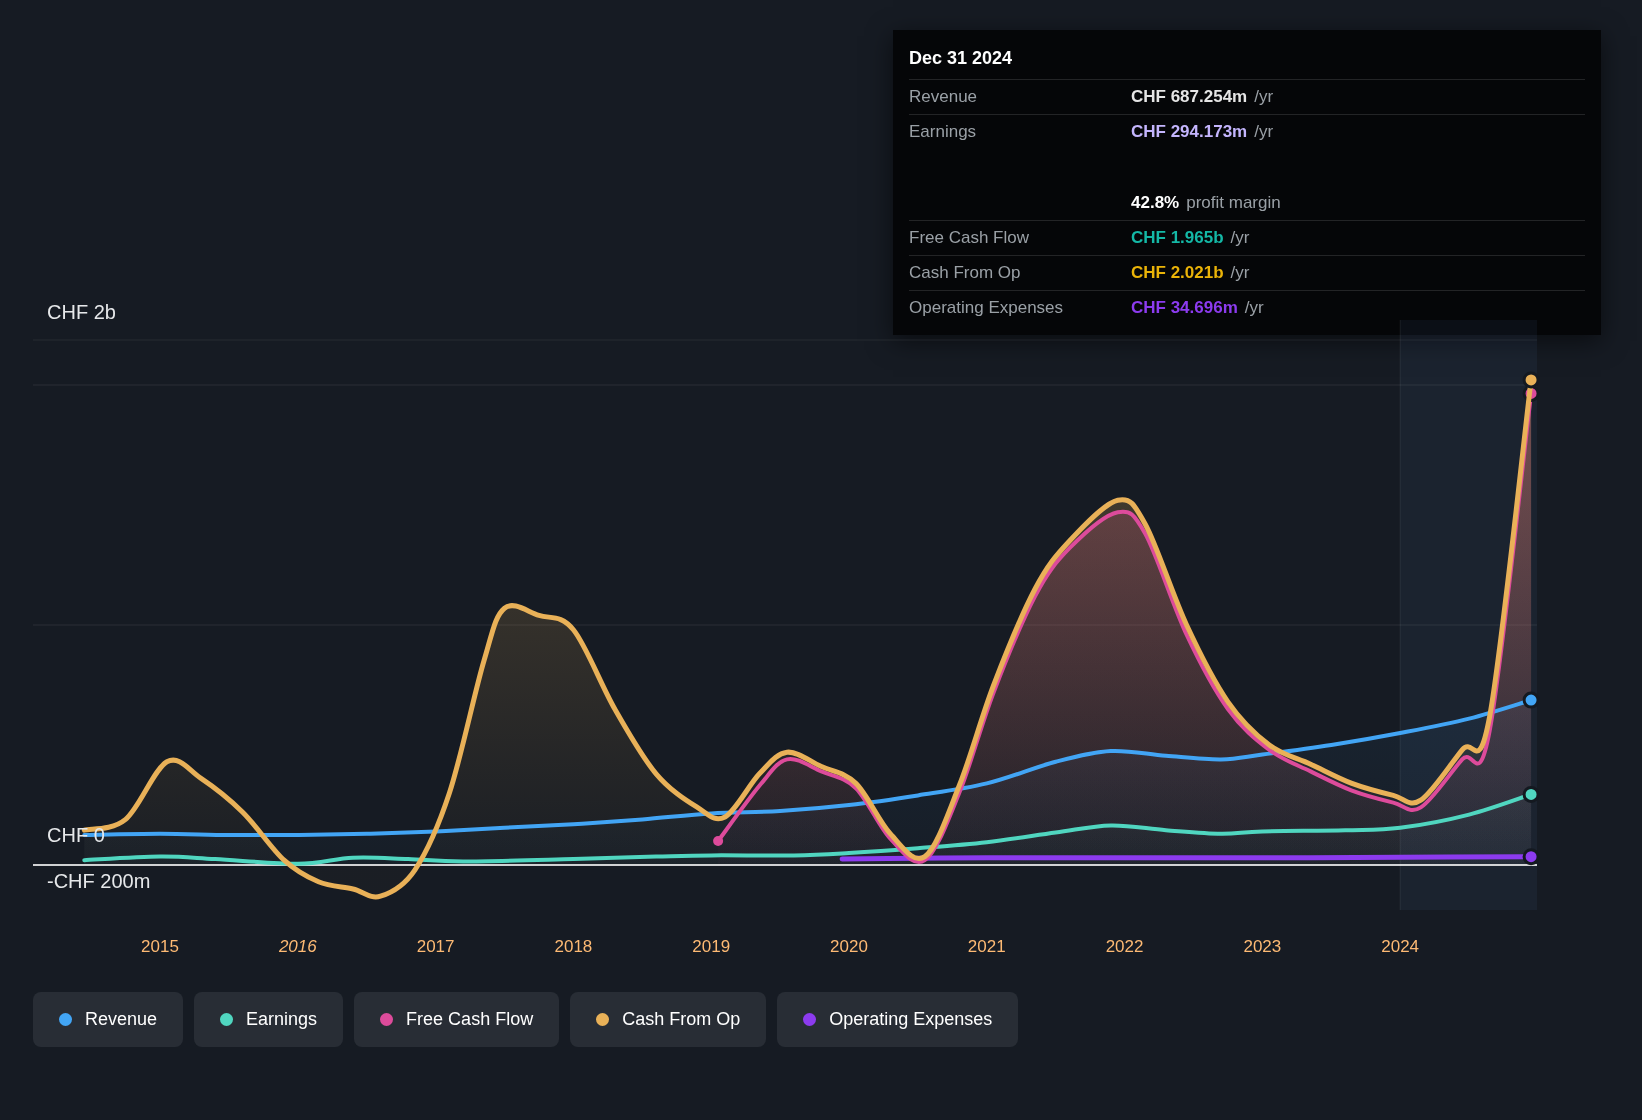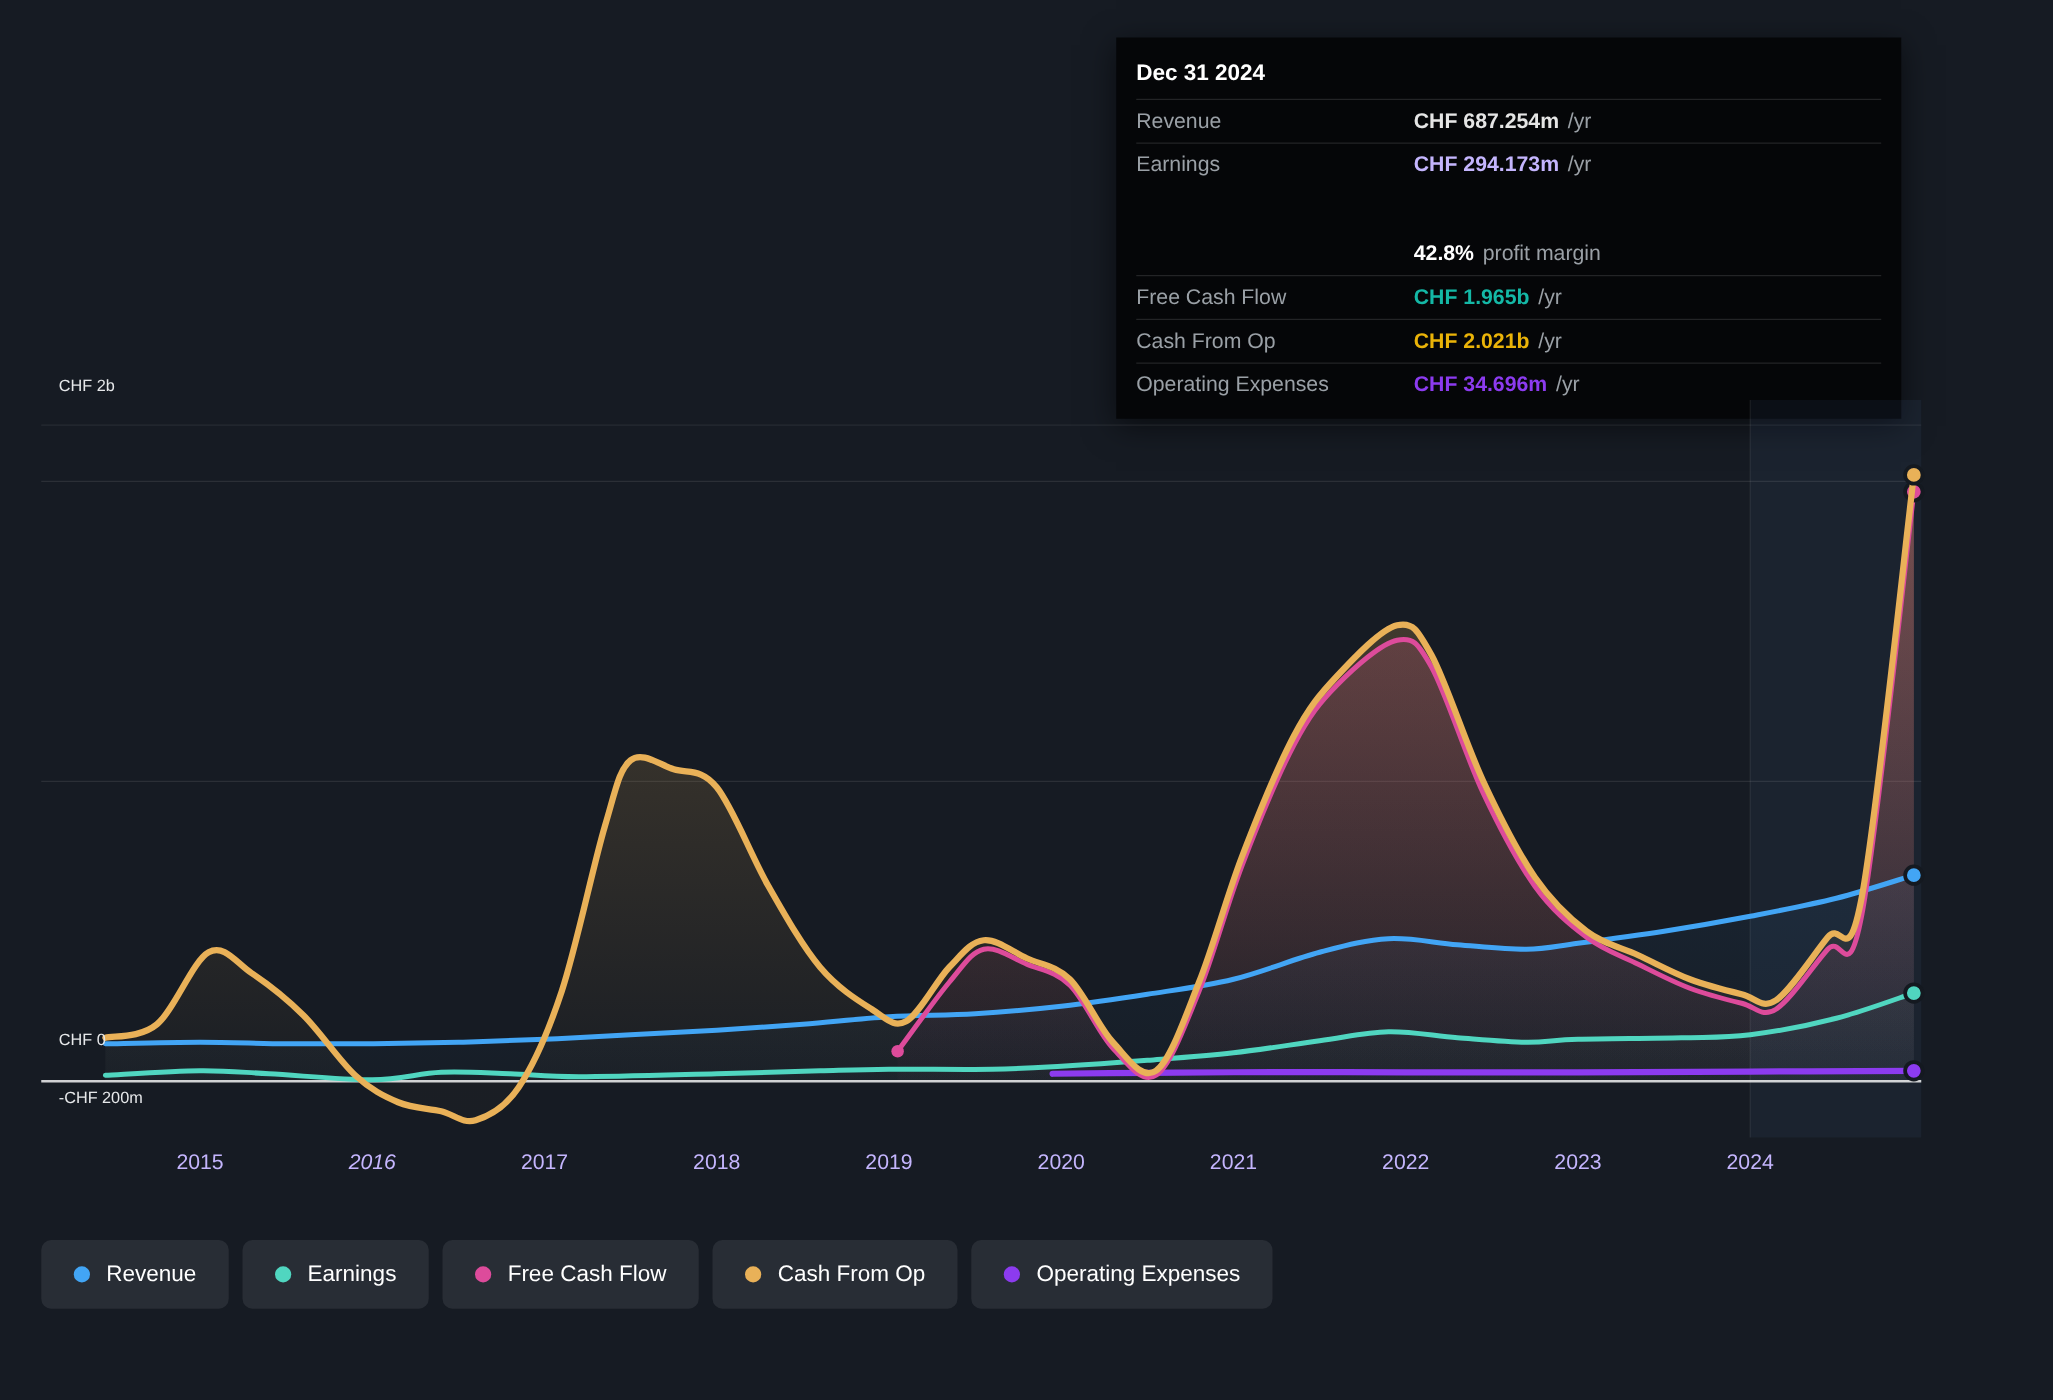--- a/index.html
+++ b/index.html
@@ -7,50 +7,50 @@
   body {
     background:#161b23;
     font-family:"Liberation Sans", sans-serif;
     color:#e8eaed;
     position:relative;
   }
   .screen { position:absolute; inset:0; }
 
   
   .tooltip {
-    position:absolute; left:893px; top:30px; width:628px;
+    position:absolute; left:893px; top:30px; width:708px;
     background:#050608; padding:12px 16px 10px 16px;
     box-shadow:0 6px 24px rgba(0,0,0,0.55);
   }
   .tt-title { font-size:18px; font-weight:700; color:#ffffff; padding:6px 0 10px 0; }
   .tt-row {
     display:flex; align-items:baseline;
     padding:7px 0; border-top:1px solid rgba(255,255,255,0.12);
     font-size:17px;
   }
   .tt-row.no-border { border-top:none; padding-top:0; }
   .tt-label { flex:0 0 222px; color:#9aa0a6; }
   .tt-value { font-weight:700; margin-right:7px; }
   .tt-suffix { color:#9aa0a6; }
 
   
   .y-label {
-    position:absolute; left:47px; font-size:13px; font-weight:500;
+    position:absolute; left:47px; font-size:20px; font-weight:500;
     color:#e6e8ea; z-index:3;
   }
   .yl-2b  { top:301px; }
   .yl-0   { top:824px; }
   .yl-neg { top:870px; }
 
   #chart-svg { position:absolute; left:0; top:300px; z-index:1; display:block; }
 
   #x-axis { position:absolute; left:0; top:920px; width:1642px; height:24px; z-index:2; }
   #x-axis span {
     position:absolute; transform:translateX(-50%);
-    font-size:17px; color:#c4b5fd;
+    font-size:17px; color:#fdba74;margin-top:17px;
   }
 
   
   .legend {
     position:absolute; left:33px; top:992px;
     display:flex; gap:11px; z-index:3;
   }
   .legend-item {
     display:flex; align-items:center;
     height:55px; padding:0 26px;

